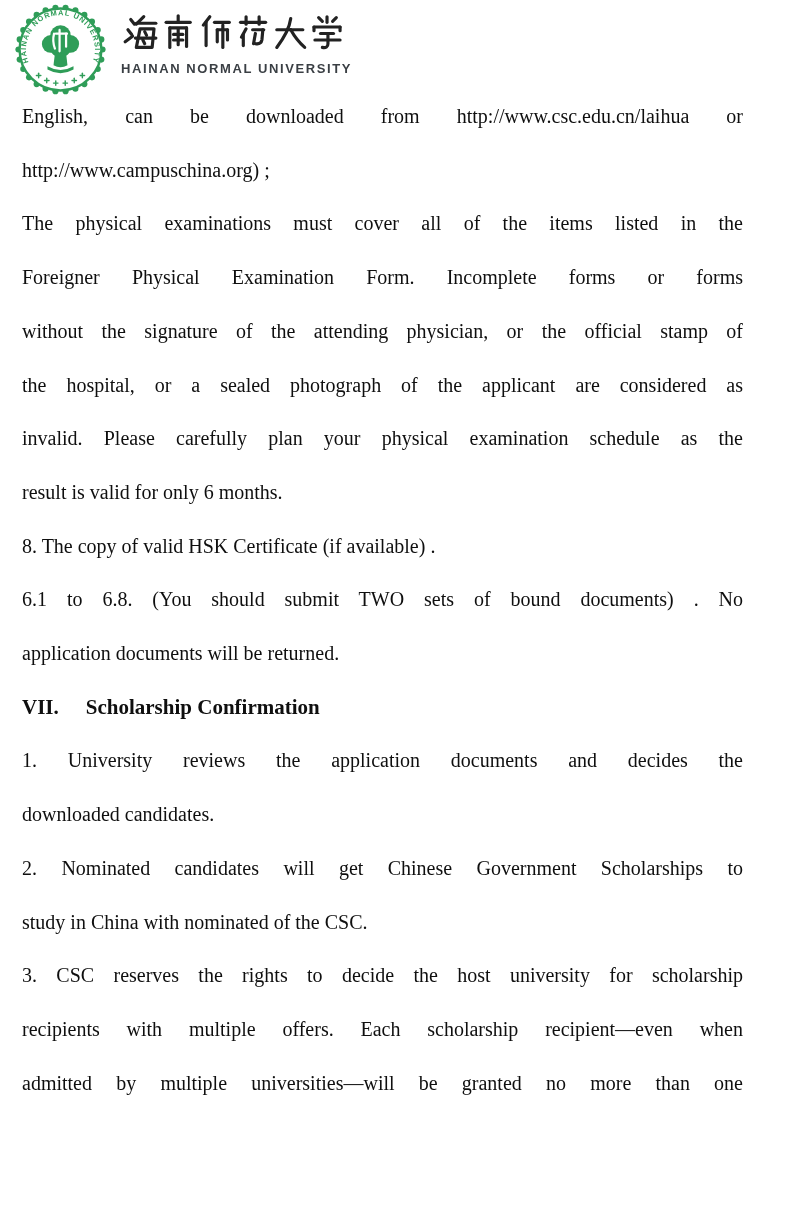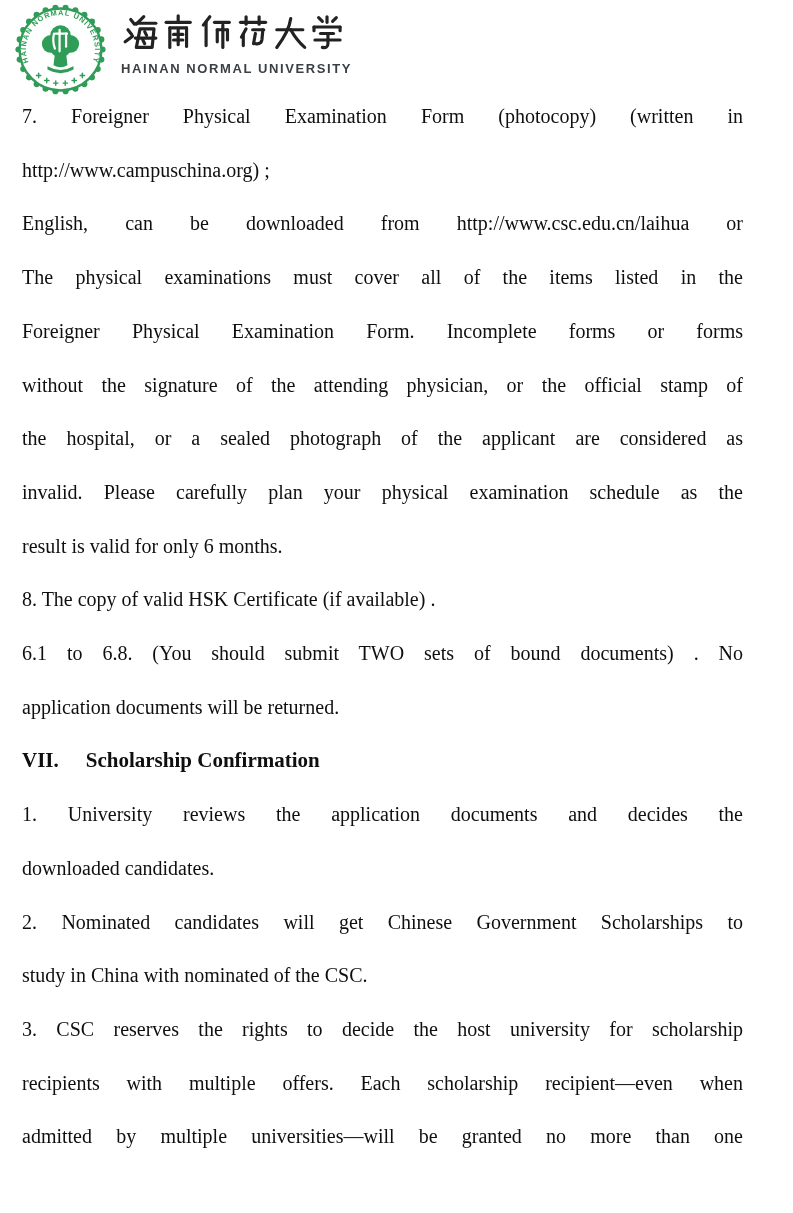--- a/index.html
+++ b/index.html
@@ -169,23 +169,22 @@
           <path d="M13,21 H27"></path>
             <path d="M21,21 V32 Q21,37 15,36"></path>
             <path d="M7,28 H34"></path>
         </g>
       </svg>
       <div class="latin-name">HAINAN NORMAL UNIVERSITY</div>
     </div>
   </header>
 
   <main class="doc-body" id="doc-body" style="color: rgb(15, 15, 15);">
-      <div class="line jl">7. Foreigner Physical Examination Form  (photocopy)   (written in</div>
+      <div class="line jl">English, can be downloaded from http://www.csc.edu.cn/laihua or</div>
       <div class="line">http://www.campuschina.org) ;</div>
-      <div class="line jl">English, can be downloaded from http://www.csc.edu.cn/laihua or</div>
       <div class="line jl">The physical examinations must cover all of the items listed in the</div>
       <div class="line jl">Foreigner Physical Examination Form. Incomplete forms or forms</div>
       <div class="line jl">without the signature of the attending physician, or the official stamp of</div>
       <div class="line jl">the hospital, or a sealed photograph of the applicant are considered as</div>
       <div class="line jl">invalid. Please carefully plan your physical examination schedule as the</div>
       <div class="line">result is valid for only 6 months.</div>
       <div class="line">8. The copy of valid HSK Certificate  (if available) .</div>
       <div class="line jl">6.1 to 6.8.  (You should submit TWO sets of bound documents) . No</div>
       <div class="line">application documents will be returned.</div>
       <div class="line heading"><span>VII.</span><span class="h-title">Scholarship Confirmation</span></div>

